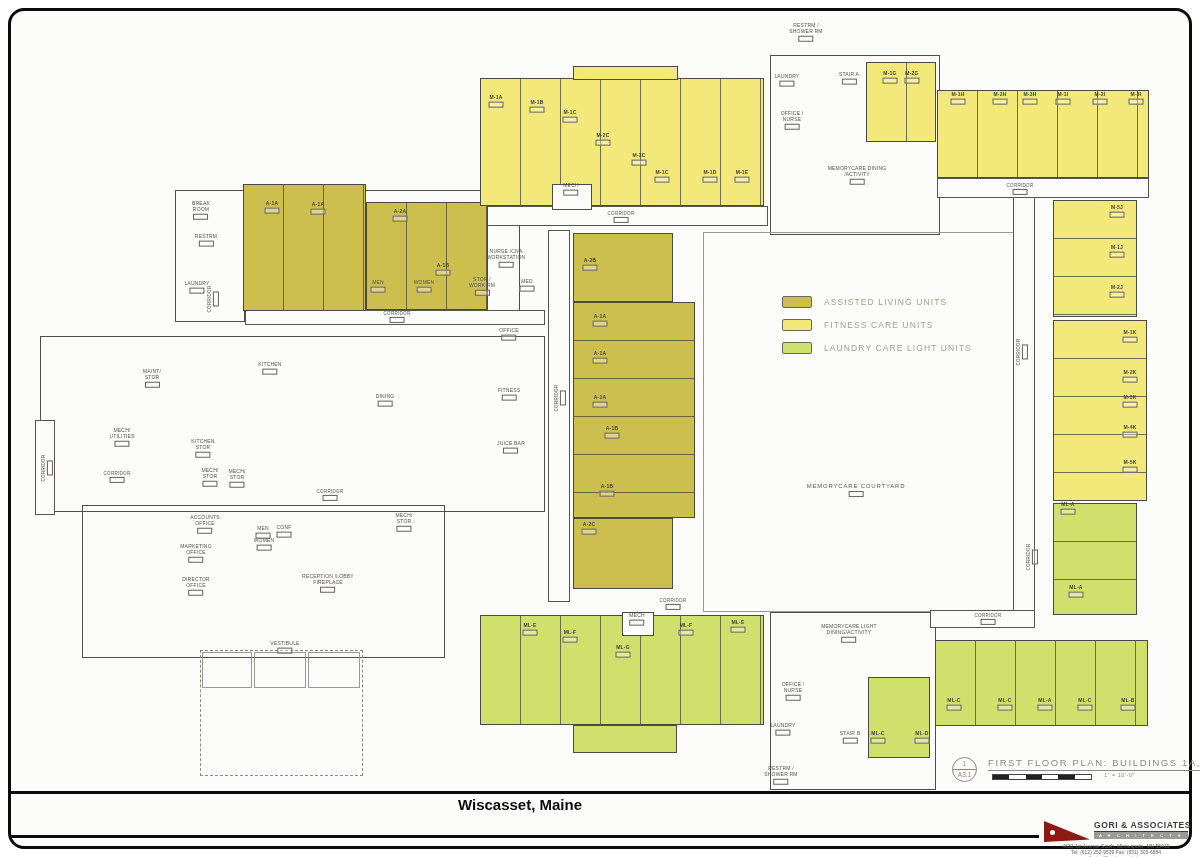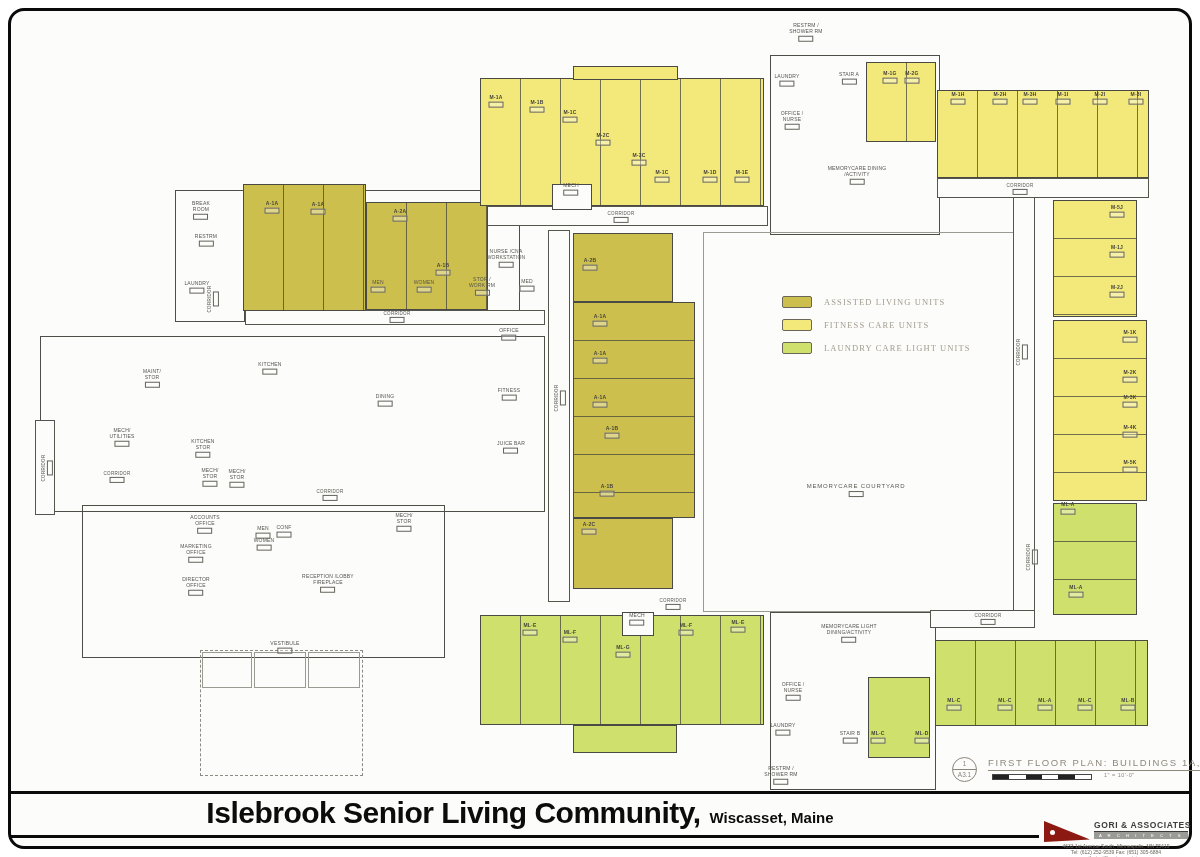--- a/index.html
+++ b/index.html
@@ -28,21 +28,21 @@
   .lbl .t{font-size:5px;letter-spacing:.2px;}
   .lbl .numbox{margin-top:1px;width:15px;height:6px;border:1px solid #63625a;box-sizing:border-box;background:rgba(255,255,255,.35);}
   .unit .t{font-size:5px;font-weight:bold;color:#44433c;}
   .corr .t{font-size:4.5px;letter-spacing:.3px;}
   .corr.vert{transform:translate(-50%,-50%) rotate(-90deg);}
   .court .t{font-size:6px;letter-spacing:.8px;color:#5a5952;}
   
   #legend{position:absolute;left:782px;top:296px;width:190px;}
   .leg-row{display:flex;align-items:center;margin-bottom:11px;}
   .leg-swatch{width:30px;height:12px;border:1px solid #6a6758;border-radius:2px;box-sizing:border-box;margin-right:12px;}
-  .leg-label{font-size:8.5px;letter-spacing:1.1px;color:#a39d8f;font-family:Liberation Serif, serif;}
+  .leg-label{font-size:8.5px;letter-spacing:1.1px;color:#a39d8f;}
   
   #sheetref{position:absolute;left:952px;top:755px;width:238px;height:32px;}
   #refcircle{position:absolute;left:0;top:2px;width:25px;height:25px;border:1.3px solid #8b867c;border-radius:50%;
     color:#8b867c;font-size:6.5px;text-align:center;box-sizing:border-box;}
   #refcircle .top{display:block;border-bottom:1px solid #8b867c;line-height:11px;height:11px;}
   #refcircle .bot{display:block;line-height:10px;}
   #plantitle{position:absolute;left:36px;top:2px;font-size:9.5px;letter-spacing:1.6px;color:#8f897d;
     border-bottom:1.3px solid #8f897d;padding-bottom:2px;white-space:nowrap;}
   #scalebar{position:absolute;left:40px;top:19px;width:98px;height:4px;display:flex;border:1px solid #444;}
   #scalebar div{flex:1;}
@@ -260,21 +260,20 @@
         <div></div>
         <div></div>
         <div></div>
     </div>
     <div id="scaletext">1" = 10'-0"</div>
   </div>
 
   <div id="titleband"></div>
   <div id="bandbottom"></div>
   <div id="titletext">
-    <span id="title-main">Islebrook Senior Living Community,</span>
     <span id="title-sub">Wiscasset, Maine</span>
   </div>
 
   <div id="firm">
     <div id="firmlogo">
         <div class="dot"></div>
       </div>
     <div id="firmname">GORI &amp; ASSOCIATES</div>
     <div id="firmtag">A R C H I T E C T S</div>
     <div class="firmline" style="top:26px">4633 1st Avenue South, Minneapolis, MN 55419</div>

